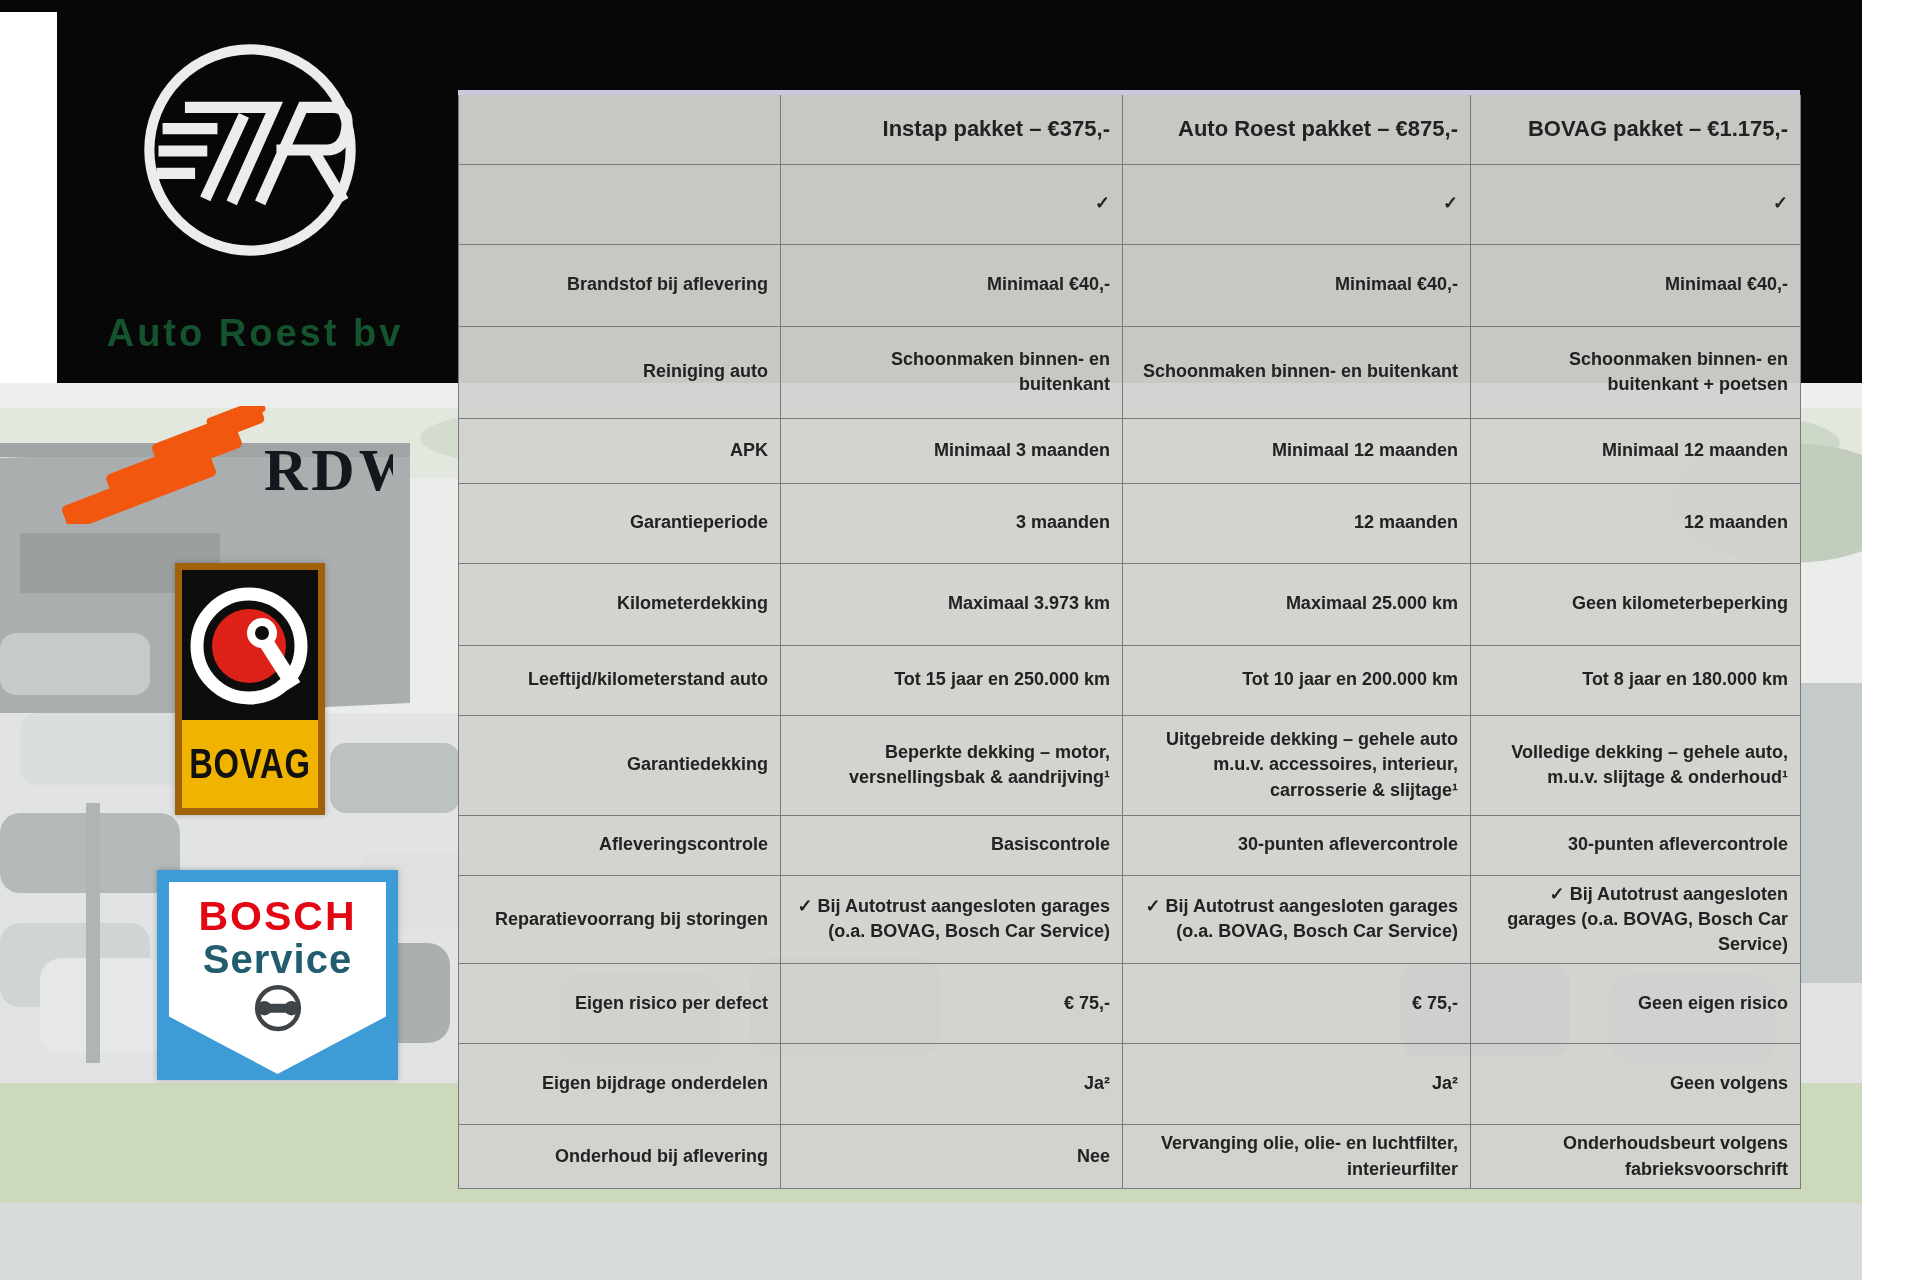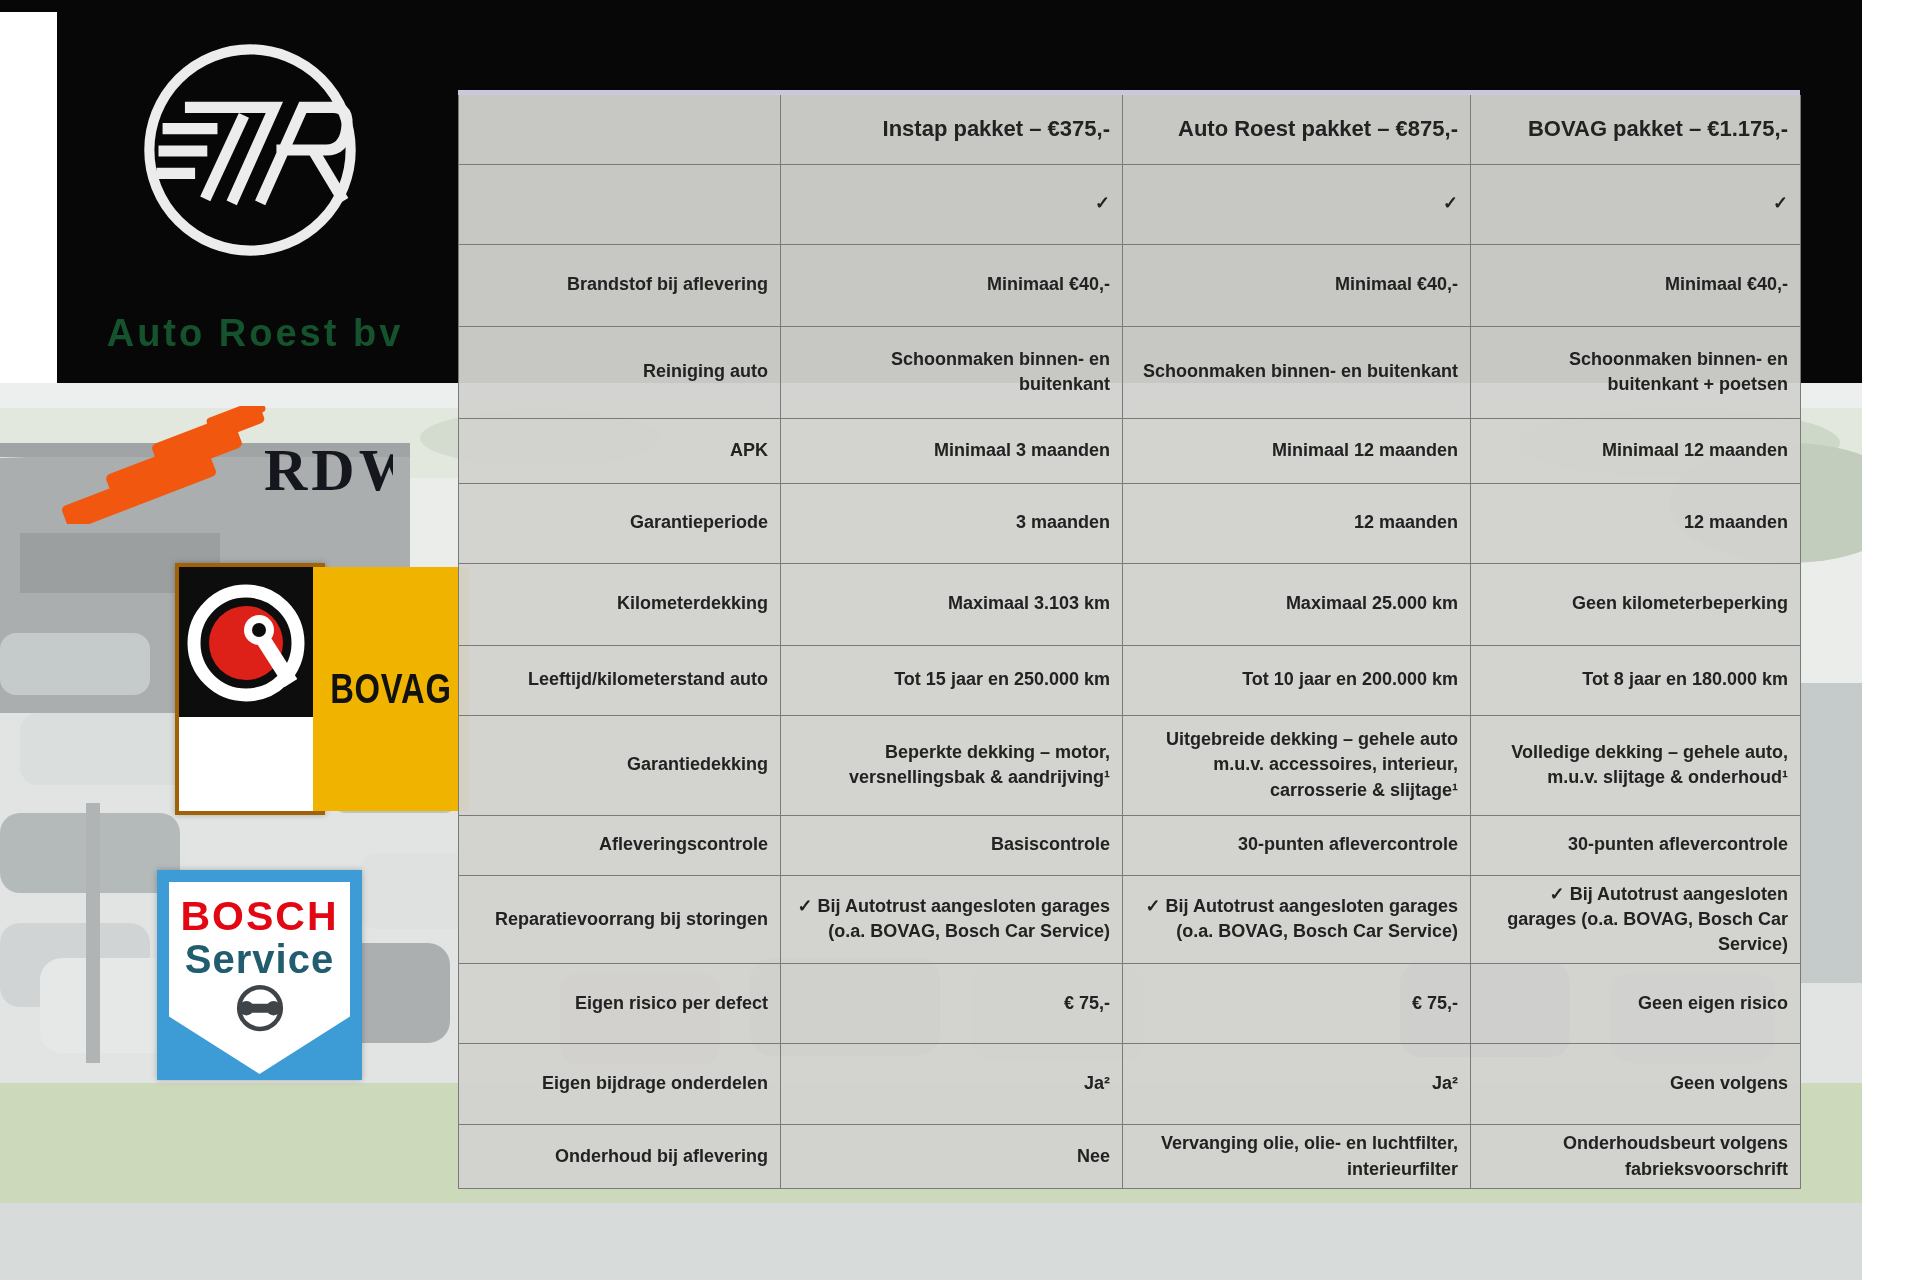--- a/index.html
+++ b/index.html
@@ -15,28 +15,28 @@
   .brand-name{position:absolute;left:80px;top:312px;width:350px;text-align:center;
               color:#14532d;font-size:38px;font-weight:bold;letter-spacing:3px;}
 
   
   .photo{position:absolute;left:0;top:383px;width:1862px;height:897px;}
 
   
   .rdw-logo{position:absolute;left:58px;top:406px;width:335px;height:118px;}
 
   .bovag-logo{position:absolute;left:175px;top:563px;width:150px;height:252px;
-              background:#ffffff;border:4px solid #a16207;box-sizing:border-box;
-              display:flex;flex-direction:row;box-shadow:0 0 6px rgba(0,0,0,.25);}
+              background:#ffffff;border:7px solid #a16207;box-sizing:border-box;
+              display:flex;flex-direction:column;box-shadow:0 0 6px rgba(0,0,0,.25);}
   .bovag-top{height:150px;background:#0d0d0d;position:relative;}
   .bovag-bottom{flex:1;background:#f0b400;display:flex;align-items:center;justify-content:center;}
   .bovag-word{font-size:42px;font-weight:bold;color:#111;transform:scaleX(.78);letter-spacing:1px;}
 
   .bosch-logo{position:absolute;left:157px;top:870px;width:205px;height:210px;background:#3d9bd5;
-              box-shadow:0 0 6px rgba(0,0,0,.25);}
+              box-shadow:0 0 6px rgba(0,0,0,.25);padding-left:36px;}
   .bosch-white{position:absolute;left:12px;right:12px;top:12px;bottom:6px;background:#ffffff;
                clip-path:polygon(0 0,100% 0,100% 70%,50% 100%,0 70%);
                display:flex;flex-direction:column;align-items:center;}
   .bosch-word{margin-top:14px;font-size:41px;font-weight:bold;color:#e30613;letter-spacing:2px;line-height:1;}
   .bosch-service{font-size:40px;font-weight:bold;color:#215d6e;letter-spacing:1px;line-height:1.1;}
 
   
   .pakket-table{position:absolute;left:458px;top:90px;width:1342px;height:1099px;}
   .accent-strip{height:5px;background:#cdc7dd;}
   table{border-collapse:collapse;table-layout:fixed;width:1342px;}
@@ -192,21 +192,21 @@
         <td>Minimaal 12 maanden</td>
       </tr>
       <tr class="r4">
         <td>Garantieperiode</td>
         <td>3 maanden</td>
         <td>12 maanden</td>
         <td>12 maanden</td>
       </tr>
       <tr class="r5">
         <td>Kilometerdekking</td>
-        <td>Maximaal 3.103 km</td>
+        <td>Maximaal 3.973 km</td>
         <td>Maximaal 25.000 km</td>
         <td>Geen kilometerbeperking</td>
       </tr>
       <tr class="r6">
         <td>Leeftijd/kilometerstand auto</td>
         <td>Tot 15 jaar en 250.000 km</td>
         <td>Tot 10 jaar en 200.000 km</td>
         <td>Tot 8 jaar en 180.000 km</td>
       </tr>
       <tr class="r7">

